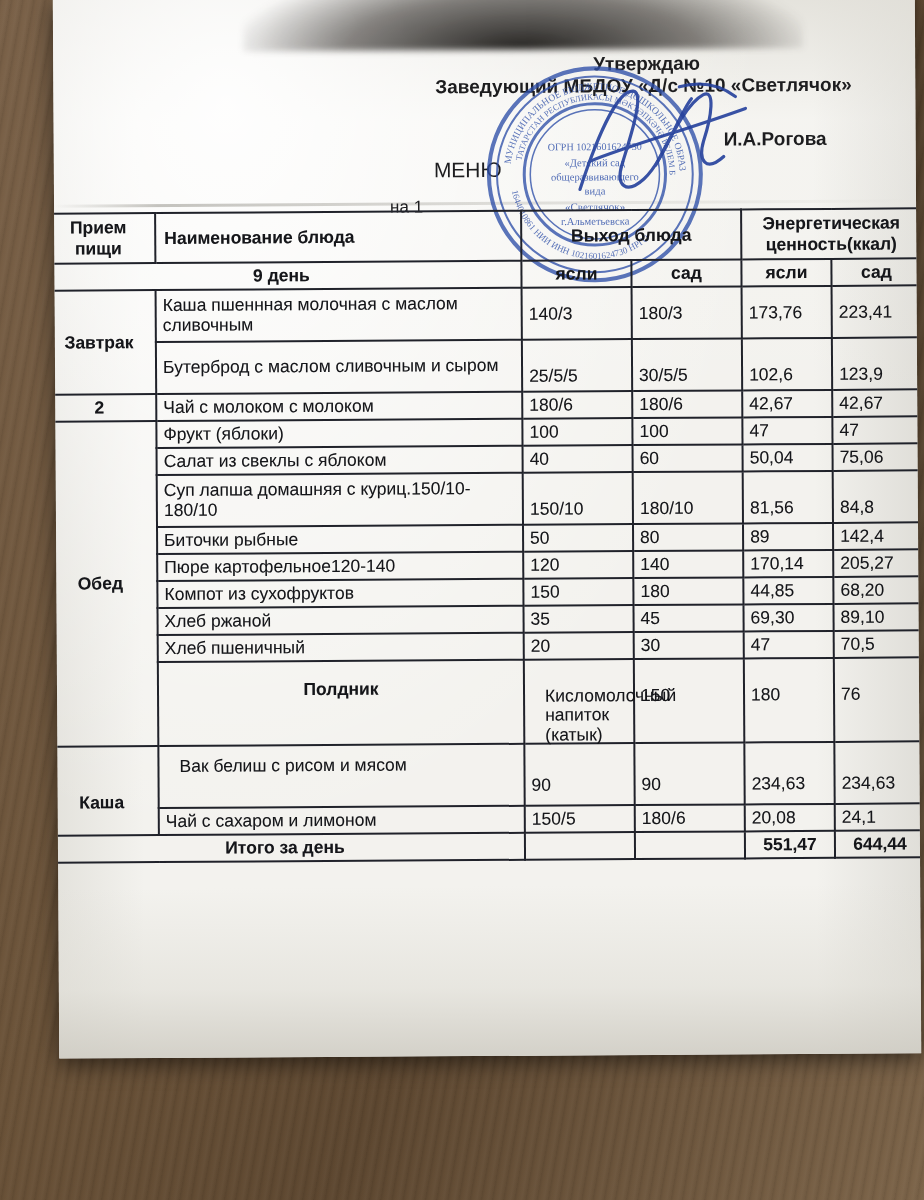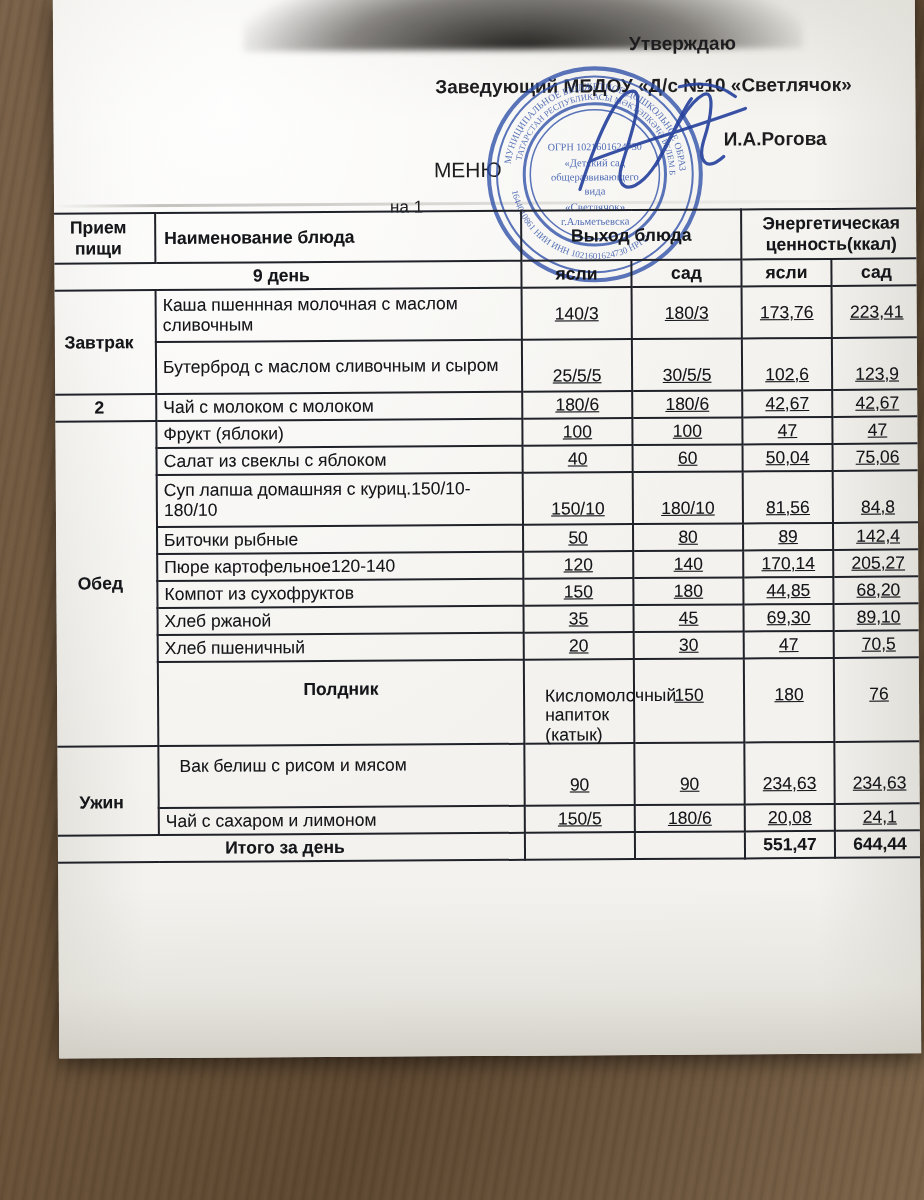--- a/index.html
+++ b/index.html
@@ -85,22 +85,22 @@
   }
 
   
   .hdr {
     position: absolute;
     font-family: "Liberation Sans", sans-serif;
     color: #1d1d1f;
     white-space: nowrap;
   }
   #approve-word {
-    left: 540px; top: 40px;
-    font-size: 19px; font-weight: 700; margin-left: 36px;
+    left: 540px; top: 60px;
+    font-size: 19px; font-weight: 700;
   }
   #head-line {
     left: 382px; top: 82px;
     font-size: 19px; font-weight: 700;
   }
   #head-name {
     left: 662px; top: 136px;
     font-size: 19px; font-weight: 700; margin-left: 8px;
   }
   #menu-word {
@@ -166,23 +166,22 @@
     text-align: center;
     font-weight: 700;
     font-size: 19px;
   }
   .dish-cell {
     text-align: left;
     font-weight: 400;
     line-height: 1.12;
   }
   .num {
-    text-align: center;
+    text-align: left;
     font-weight: 400;
-    text-decoration: underline;
   }
   .subhead td {
     text-align: center;
     font-weight: 700;
   }
   .total-row td {
     font-weight: 700;
     text-align: center;
   }
   .h-tall { height: 44px; }
@@ -395,21 +394,21 @@
               <span style="display:block;position:relative;top:-6px;">180</span>
             </td>
           <td class="num">
               <span style="display:block;position:relative;top:-6px;">76</span>
             </td>
 
         </tr>
 
         <tr style="height:62px;">
           <td class="meal-cell" rowspan="2">
-            <span style="display:block;position:relative;top:12px;">Ужин</span>
+            <span style="display:block;position:relative;top:12px;">Каша</span>
           </td>
           <td class="dish-cell">
             <span style="display:block;position:relative;top:-10px;padding-left:14px;">Вак белиш с рисом и мясом</span>
           </td>
           <td class="num">
               <span class="nudge-down">90</span>
             </td>
           <td class="num">
               <span class="nudge-down">90</span>
             </td>

